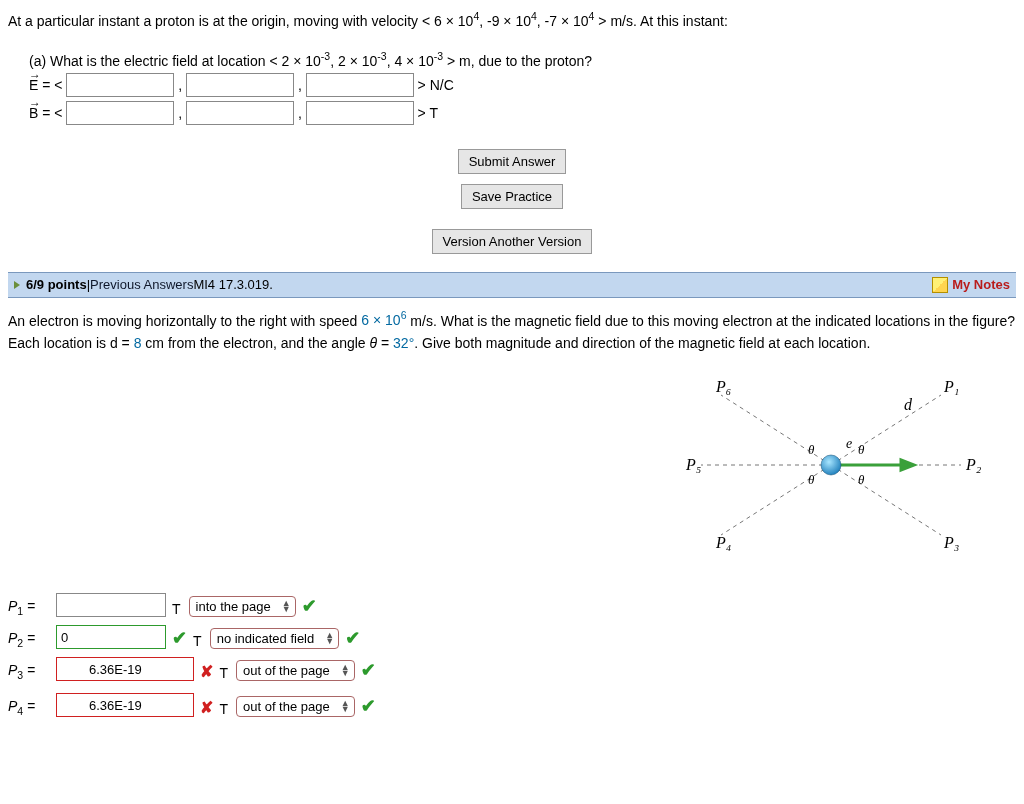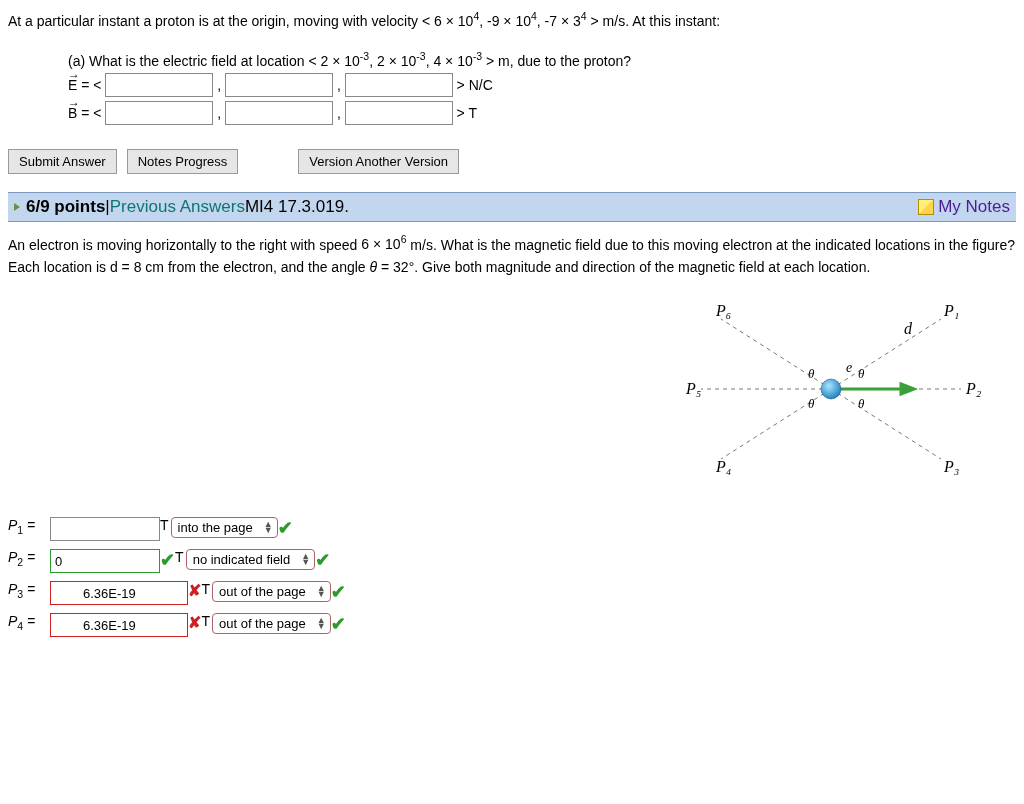--- a/index.html
+++ b/index.html
@@ -6,21 +6,21 @@
     font-family: Verdana, Arial, sans-serif;
     font-size: 14px;
     color: #000;
     margin: 0;
     padding: 8px;
     width: 1024px;
     box-sizing: border-box;
     background: #fff;
   }
   .question-text { line-height: 1.6; }
-  .indent { margin-left: 60px; margin-top: 18px; margin-bottom: 14px; }
+  .indent { margin-left: 21px; margin-top: 18px; margin-bottom: 14px; }
   sup { font-size: 0.75em; }
   input[type="text"].ans-box {
     width: 100px;
     height: 20px;
     border: 1px solid #888;
     font-size: 14px;
     padding: 1px 3px;
     background: #fff;
   }
   .vec-over {
@@ -36,56 +36,57 @@
     font-size: 0.85em;
   }
   .btn {
     font-family: Arial, sans-serif;
     font-size: 13px;
     background: #e6e6e6;
     border: 1px solid #999;
     padding: 4px 10px;
     cursor: pointer;
   }
-  .btn-row { margin-top: 24px; margin-bottom: 18px; margin-left:0; display:flex; gap:10px; align-items:center;}
+  .btn-row { margin-top: 24px; margin-bottom: 18px; margin-left:0; display:flex; gap:10px; align-items:center;flex-direction:column;}
   .separator-gap { width: 40px; display:inline-block;}
   .question-header {
     background: #c2d7ef;
     border-top: 1px solid #7a98bd;
     border-bottom: 1px solid #7a98bd;
     padding: 4px 6px;
     display: flex;
     align-items: center;
-    font-size: 17px;
+    font-size: 13px;
     margin-top: 8px;
   }
   .question-header .toggle {
     width: 0; height: 0;
     border-left: 6px solid #6b8f3c;
     border-top: 4px solid transparent;
     border-bottom: 4px solid transparent;
     margin-right: 6px;
   }
   .question-header .points { font-weight: bold; }
-  .question-header a { color: #0f766e; text-decoration: none; }
+  .question-header a { color: #0f172a; text-decoration: none; }
   .question-header .spacer { flex: 1; }
   .question-header .note-icon {
     width: 14px; height: 14px;
     background: linear-gradient(135deg, #fff176 50%, #ffd54f 50%);
     border: 1px solid #b38f00;
     margin-right: 4px;
   }
-  .question-header .notes-link { font-weight: normal; color: #4c1d95; text-align: right; }
-  .red-text { color: #000000; }
+  .question-header .notes-link { font-weight: bold; color: #b91c1c; text-align: right; }
+  .red-text { color: #0369a1; }
   .figure-wrap { text-align: right; margin: 16px 0 30px 0;}
   svg.diagram { width: 370px; height: 190px; }
   .answer-grid { margin-top: 10px; }
   .answer-row {
     display: flex;
-    align-items: flex-start;
+    align-items: flex-end;
+    gap: 6px;
     margin-bottom: 8px;
     font-size: 14px;
   }
   .answer-row .label { width: 42px; font-style: italic; }
   .answer-row .label sub { font-style: normal; font-size:0.75em;}
   .select {
     border: 1px solid #a66;
     border-radius: 4px;
     padding: 2px 24px 2px 6px;
     font-size: 13px;
@@ -113,21 +114,21 @@
   }
   .input-val.correct { border-color: #2d9a2d; }
   .input-val.wrong { border-color: #d02020; padding-left: 32px; }
   .unit { margin: 0 2px 0 0;}
   .cut { overflow:hidden; height: 28px; }
 </style>
 </head>
 <body>
 
 <div class="question-text">
-  <span>At a particular instant a proton is at the origin, moving with velocity &lt; </span><span>6 × 10</span><sup>4</sup><span>, </span><span>-9 × 10</span><sup>4</sup><span>, </span><span>-7 × 3</span><sup>4</sup><span> &gt; m/s. At this instant:</span>
+  <span>At a particular instant a proton is at the origin, moving with velocity &lt; </span><span>6 × 10</span><sup>4</sup><span>, </span><span>-9 × 10</span><sup>4</sup><span>, </span><span>-7 × 10</span><sup>4</sup><span> &gt; m/s. At this instant:</span>
 </div>
 
 <div class="indent">
   <div>
     <span>(a) What is the electric field at location &lt; </span><span>2 × 10</span><sup>-3</sup><span>, </span><span>2 × 10</span><sup>-3</sup><span>, </span><span>4 × 10</span><sup>-3</sup><span> &gt; m, due to the proton?</span>
   </div>
   <div style="margin-top:4px;">
     <span class="vec-over">E</span><span> = &lt; </span>
     <input type="text" class="ans-box" style=""><span> , </span>
     <input type="text" class="ans-box" style=""><span> , </span>
@@ -137,21 +138,21 @@
   <div style="margin-top:4px;">
     <span class="vec-over">B</span><span> = &lt; </span>
     <input type="text" class="ans-box" style=""><span> , </span>
     <input type="text" class="ans-box" style=""><span> , </span>
     <input type="text" class="ans-box" style=""><span> &gt; T</span>
   </div>
 </div>
 
 <div class="btn-row">
   <button class="btn">Submit Answer</button>
-  <button class="btn">Notes Progress</button>
+  <button class="btn">Save Practice</button>
   <span class="separator-gap"></span>
   <button class="btn">Version Another Version</button>
 </div>
 
 <div class="question-header">
   <div class="toggle"></div>
   <span class="points">6/9 points</span>
   <span> | </span>
   <a href="#">Previous Answers</a>
   <span> MI4 17.3.019.</span>

